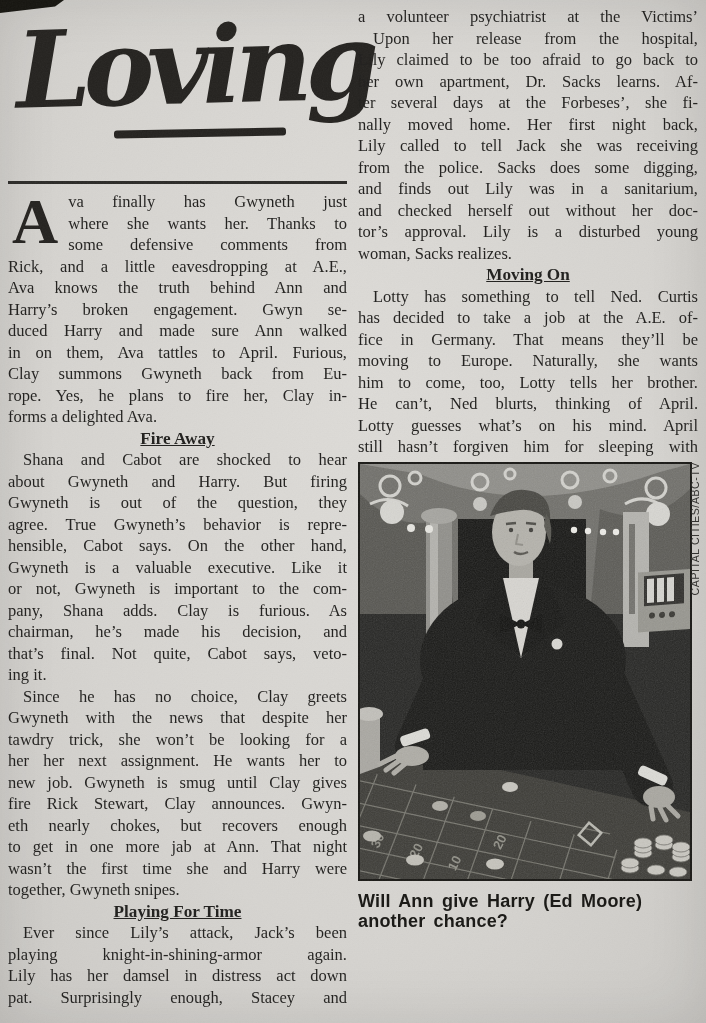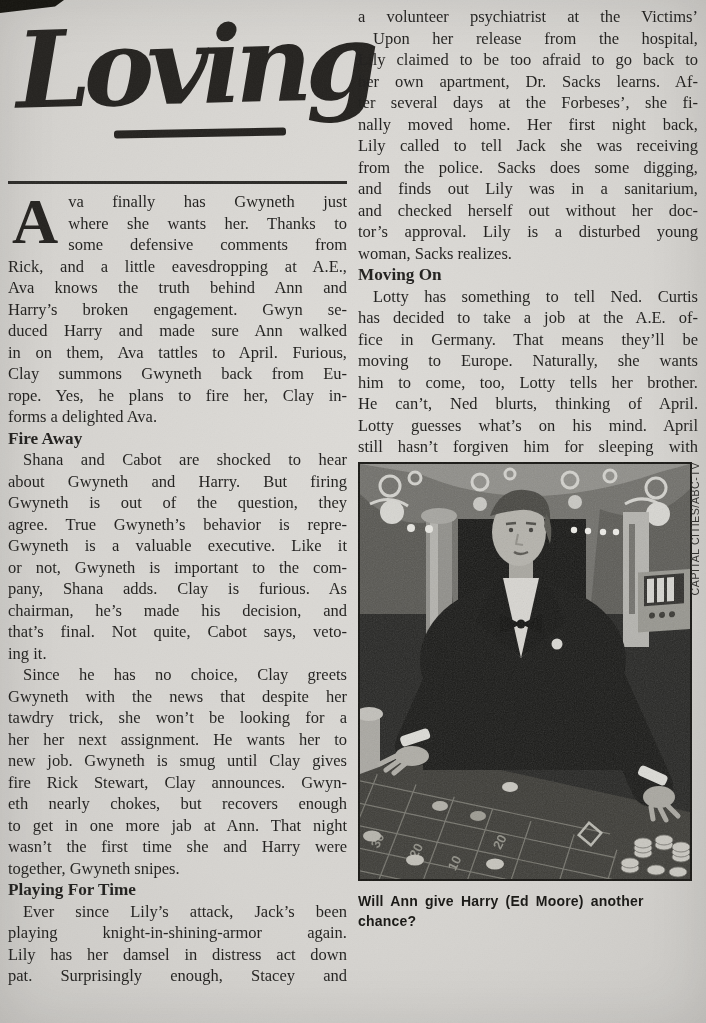--- a/index.html
+++ b/index.html
@@ -24,31 +24,31 @@
     background:#24221f;border-radius:3px;transform:rotate(-1deg);}
   .masthead-rule{position:absolute;left:0;top:181px;width:339px;height:3px;background:#2b2a27;}
   .article{margin-top:3px;}
   .tline{text-align:justify;text-align-last:justify;}
   .tline-last{text-align-last:left;}
   .tline-indent{padding-left:15px;}
   .dropcap{
     float:left;font-weight:bold;font-size:64px;line-height:58px;height:61px;
     padding:2px 10px 0 4px;color:#24221f;
   }
-  .section-heading{font-weight:bold;text-align:left;font-size:17.2px;line-height:21.5px;}
+  .section-heading{font-weight:bold;text-align:center;font-size:17.2px;line-height:21.5px;text-decoration:underline;}
   .photo-figure{position:relative;margin-top:4px;width:334px;}
   .photo-frame{display:block;width:330px;height:415px;border:2px solid #1b1a17;background:#28any;}
   .photo-credit{
     position:absolute;top:0;right:-14px;writing-mode:vertical-rl;transform:rotate(180deg);
     font-family:"Liberation Sans",sans-serif;font-size:10.5px;letter-spacing:0.6px;
     color:#2f2e2b;white-space:nowrap;
   }
   .photo-caption{
     margin-top:10px;width:338px;font-family:"Liberation Sans",sans-serif;font-weight:bold;
-    font-size:14px;line-height:20px;letter-spacing:0.2px;word-spacing:3px;color:#171613;
+    font-size:18px;line-height:20px;letter-spacing:0.2px;word-spacing:3px;color:#171613;
   }
   .paper-grain{position:absolute;left:0;top:0;pointer-events:none;opacity:0.06;}
 </style>
 </head>
 <body>
 
 <div class="page">
 
   <div class="corner-mark"></div>
 
@@ -72,20 +72,21 @@
           <div class="tline">Clay summons Gwyneth back from Eu-</div>
           <div class="tline">rope. Yes, he plans to fire her, Clay in-</div>
           <div class="tline tline-last">forms a delighted Ava.</div>
         </div>
       <div class="section-heading">Fire Away</div>
       <div>
           <div class="tline tline-indent">Shana and Cabot are shocked to hear</div>
           <div class="tline">about Gwyneth and Harry. But firing</div>
           <div class="tline">Gwyneth is out of the question, they</div>
           <div class="tline">agree. True Gwyneth’s behavior is repre-</div>
+          <div class="tline">hensible, Cabot says. On the other hand,</div>
           <div class="tline">Gwyneth is a valuable executive. Like it</div>
           <div class="tline">or not, Gwyneth is important to the com-</div>
           <div class="tline">pany, Shana adds. Clay is furious. As</div>
           <div class="tline">chairman, he’s made his decision, and</div>
           <div class="tline">that’s final. Not quite, Cabot says, veto-</div>
           <div class="tline tline-last">ing it.</div>
         </div>
       <div>
           <div class="tline tline-indent">Since he has no choice, Clay greets</div>
           <div class="tline">Gwyneth with the news that despite her</div>

